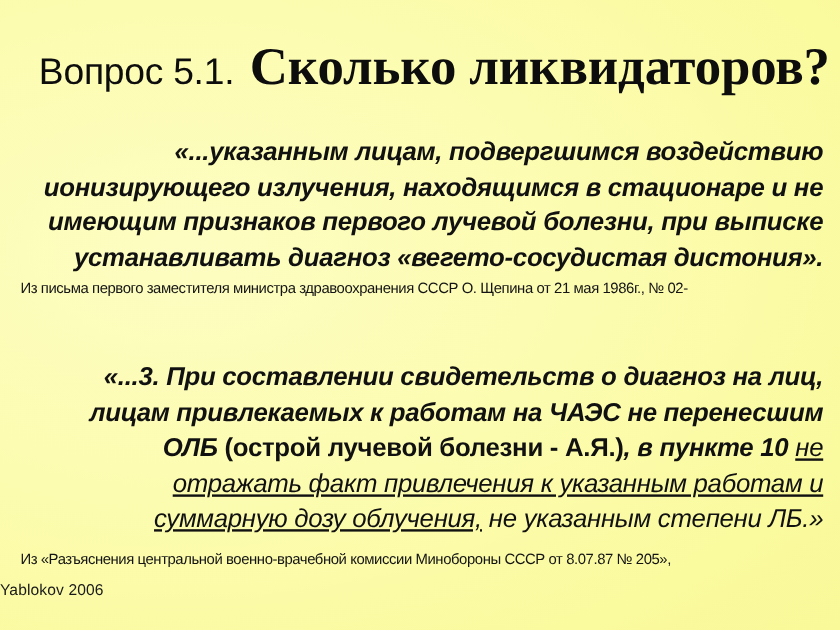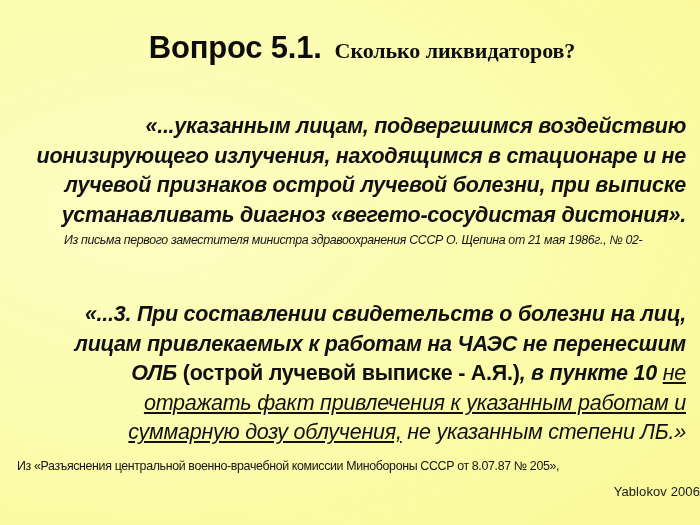--- a/index.html
+++ b/index.html
@@ -29,34 +29,34 @@
   #title-block {
     position: absolute;
     left: 0;
     right: 0;
     top: 30px;
     text-align: center;
     white-space: nowrap;
   }
   .title-part-a {
     font-family: "Liberation Sans", sans-serif;
-    font-weight: 700;
+    font-weight: 400;
     font-size: 31px;
     letter-spacing: -0.2px;
     color: #0d0d0d;
     margin-left: 24px;
   }
   .title-gap {
     display: inline-block;
     width: 13px;
   }
   .title-part-b {
     font-family: "Liberation Serif", serif;
     font-weight: 700;
-    font-size: 22px;
+    font-size: 44px;
     letter-spacing: -0.1px;
     color: #0d0d0d;
   }
 
   
   .quote-block {
     position: absolute;
     left: 17px;
     right: 14px;
   }
@@ -93,22 +93,20 @@
   .citation {
     font-family: "Liberation Sans", sans-serif;
     font-size: 12.4px;
     line-height: 18.5px;
     letter-spacing: -0.35px;
     color: #141414;
     margin: 0;
     text-align: left;
   }
   .citation.italic {
-    font-style: italic;
-    margin-left: 47px;
   }
   #citation-1 {
     position: absolute;
     left: 17px;
     right: 10px;
     top: 231px;
   }
   #citation-2 {
     position: absolute;
     left: 17px;
@@ -116,56 +114,56 @@
     top: 437px;
     margin-top: 20px;
   }
 
   
   #footer-source {
     position: absolute;
     left: 0;
     right: 0;
     top: 484px;
-    text-align: right;
+    text-align: left;
     font-family: "Liberation Sans", sans-serif;
     font-size: 13px;
     color: #1a1a1a;
     letter-spacing: 0.1px;
   }
 </style>
 </head>
 <body>
 
 <div id="slide">
 
   <div id="title-block">
     <span class="title-part-a">Вопрос 5.1.</span><span class="title-gap"></span><span class="title-part-b">Сколько ликвидаторов?</span>
   </div>
 
   <div class="quote-block" id="quote-1">
     <p class="quote-body">
       <span>«...указанным лицам, подвергшимся воздействию</span><br>
       <span>ионизирующего излучения, находящимся в стационаре и не</span><br>
-      <span>лучевой признаков острой лучевой болезни, при выписке</span><br>
+      <span>имеющим признаков первого лучевой болезни, при выписке</span><br>
       <span>устанавливать диагноз «вегето-сосудистая дистония».</span>
     </p>
   </div>
 
   <div id="citation-1">
     <p class="citation italic">
       <span>Из письма первого заместителя министра здравоохранения СССР О. Щепина от 21 мая 1986г., № 02-</span><br>
     </p>
   </div>
 
   <div class="quote-block" id="quote-2">
     <p class="quote-body">
-      <span>«...3. При составлении свидетельств о болезни на лиц,</span><br>
+      <span>«...3. При составлении свидетельств о диагноз на лиц,</span><br>
       <span>лицам привлекаемых к работам на ЧАЭС не перенесшим</span><br>
-      <span>ОЛБ </span><span class="upright">(острой лучевой выписке - А.Я.)</span><span>, в пункте 10 </span><span class="em-underline">не</span><br>
+      <span>ОЛБ </span><span class="upright">(острой лучевой болезни - А.Я.)</span><span>, в пункте 10 </span><span class="em-underline">не</span><br>
       <span class="em-underline">отражать факт привлечения к указанным работам и</span><br>
       <span class="em-underline">суммарную дозу облучения,</span><span class="plain-tail"> не указанным степени ЛБ.»</span>
     </p>
   </div>
 
   <div id="citation-2">
     <p class="citation">
       <span>Из «Разъяснения центральной военно-врачебной комиссии Минобороны СССР от 8.07.87 № 205»,</span><br>
     </p>
   </div>

